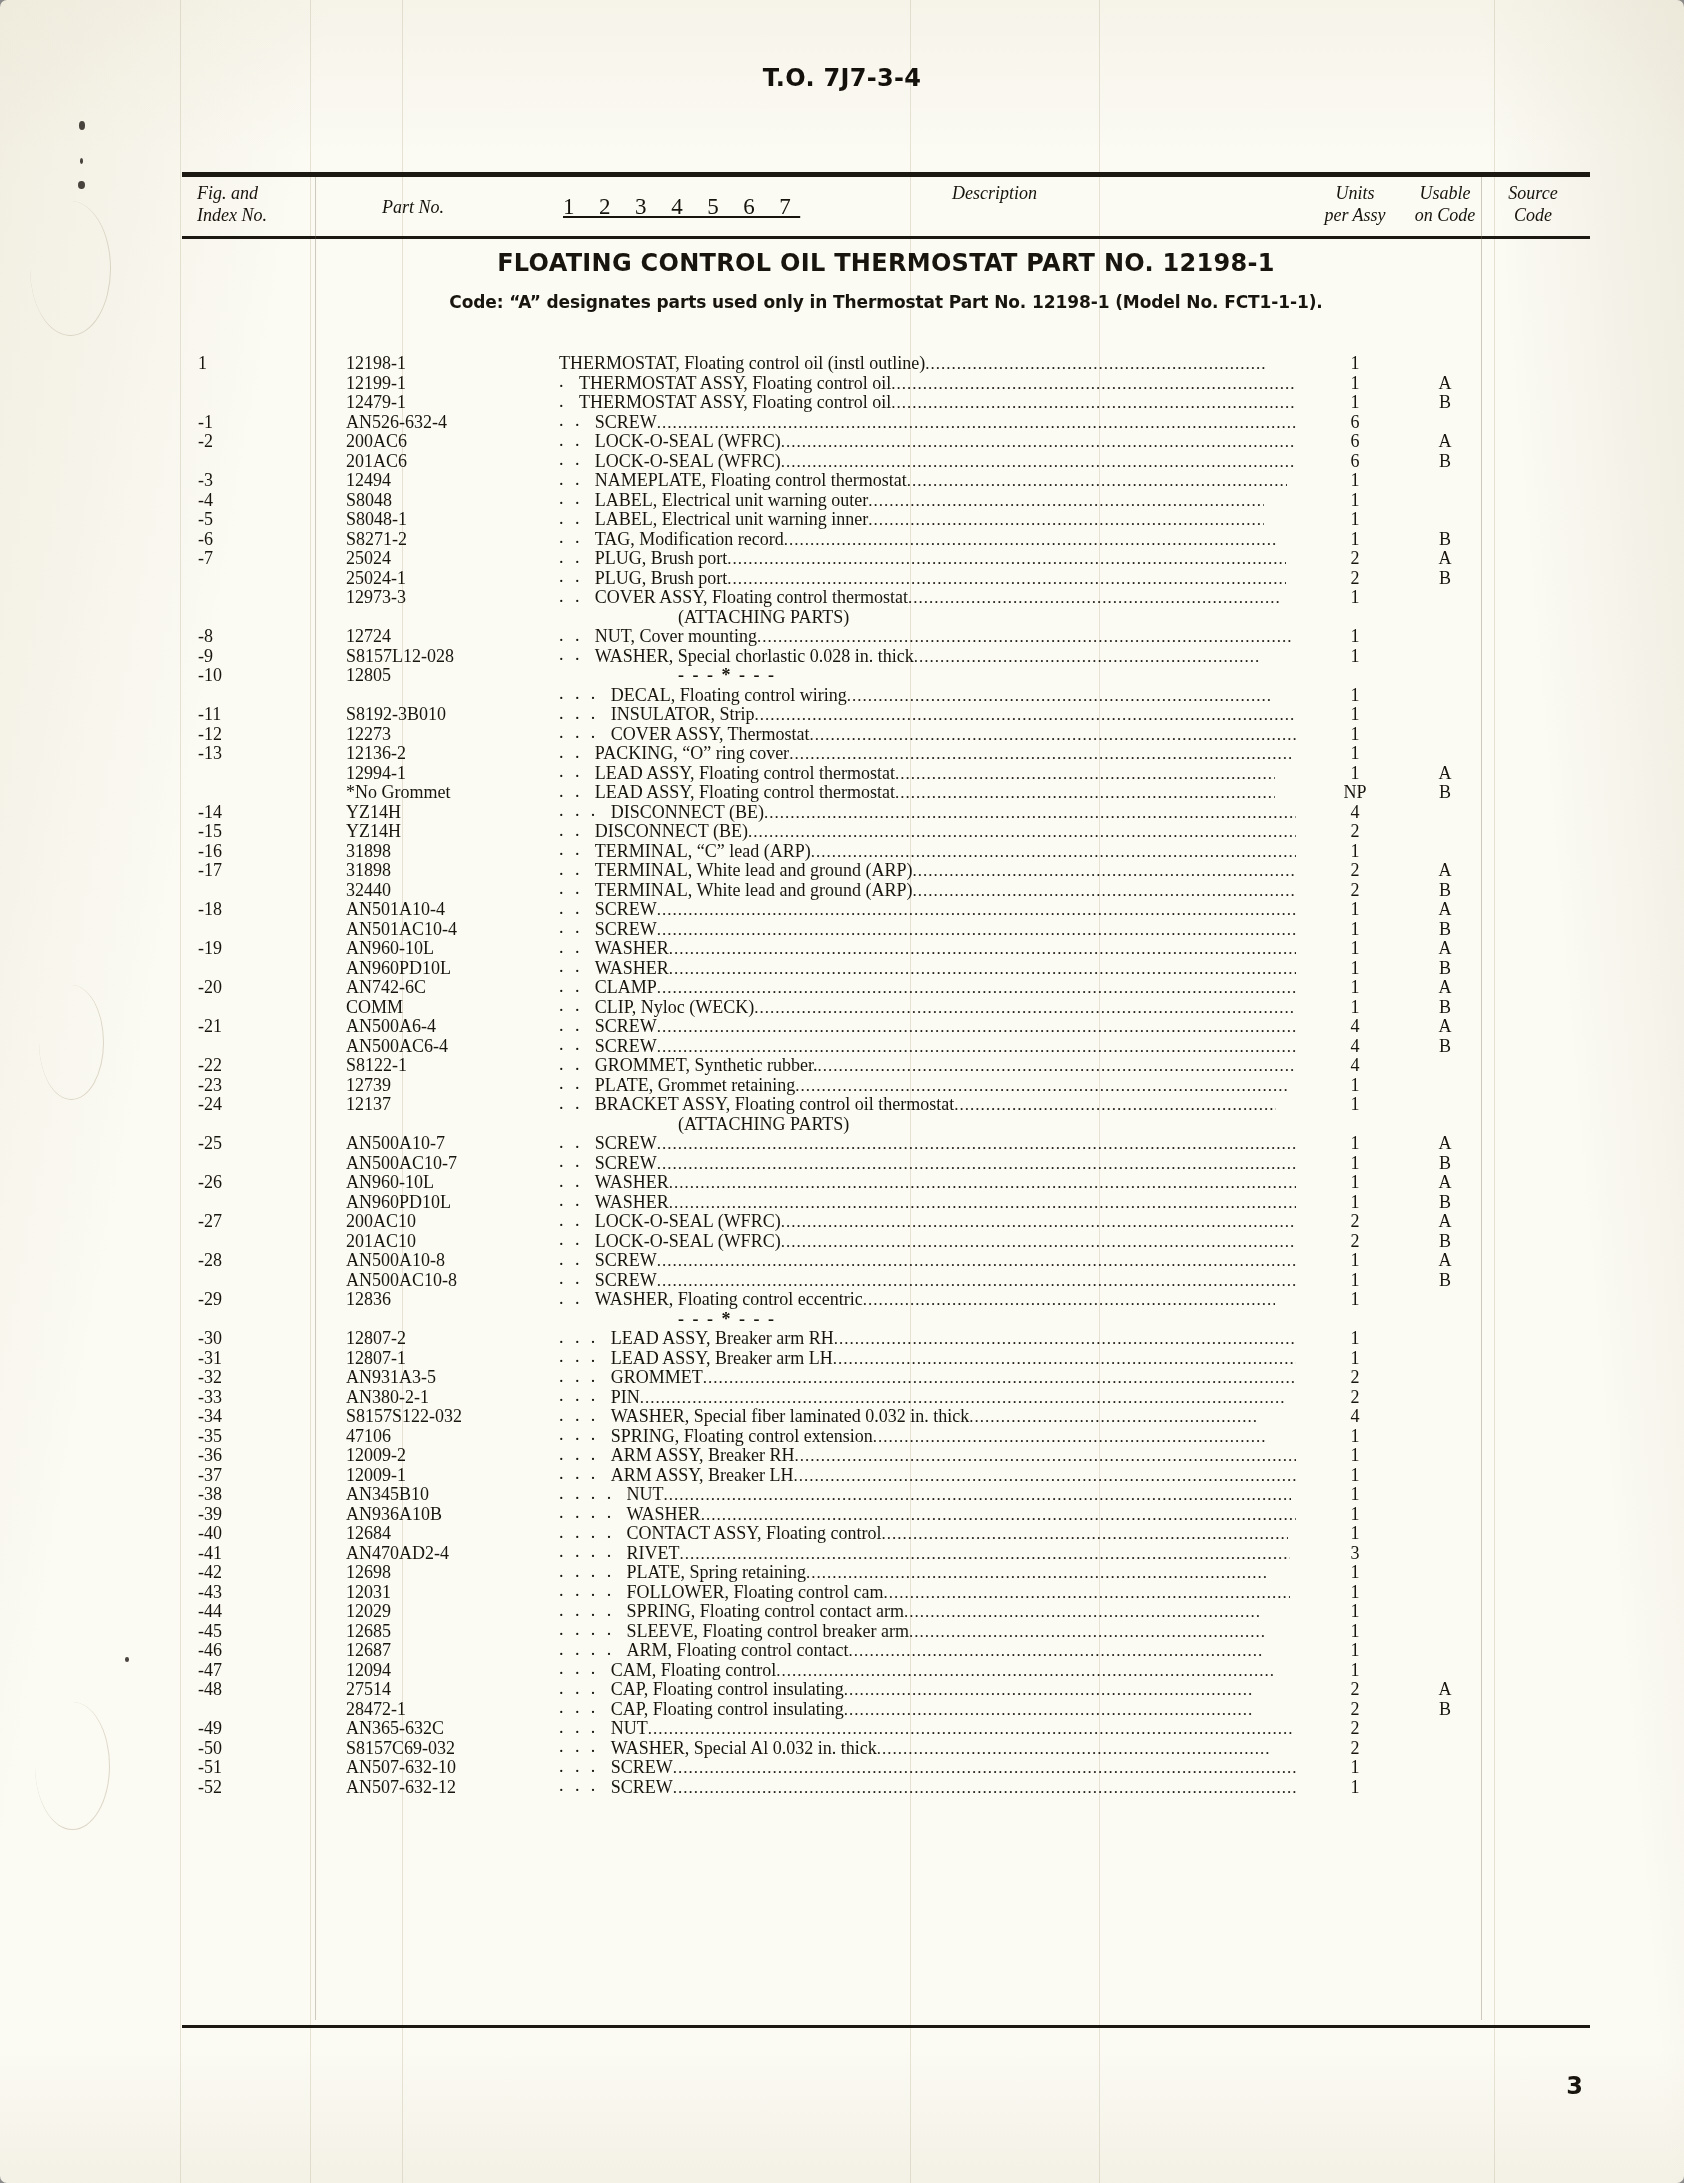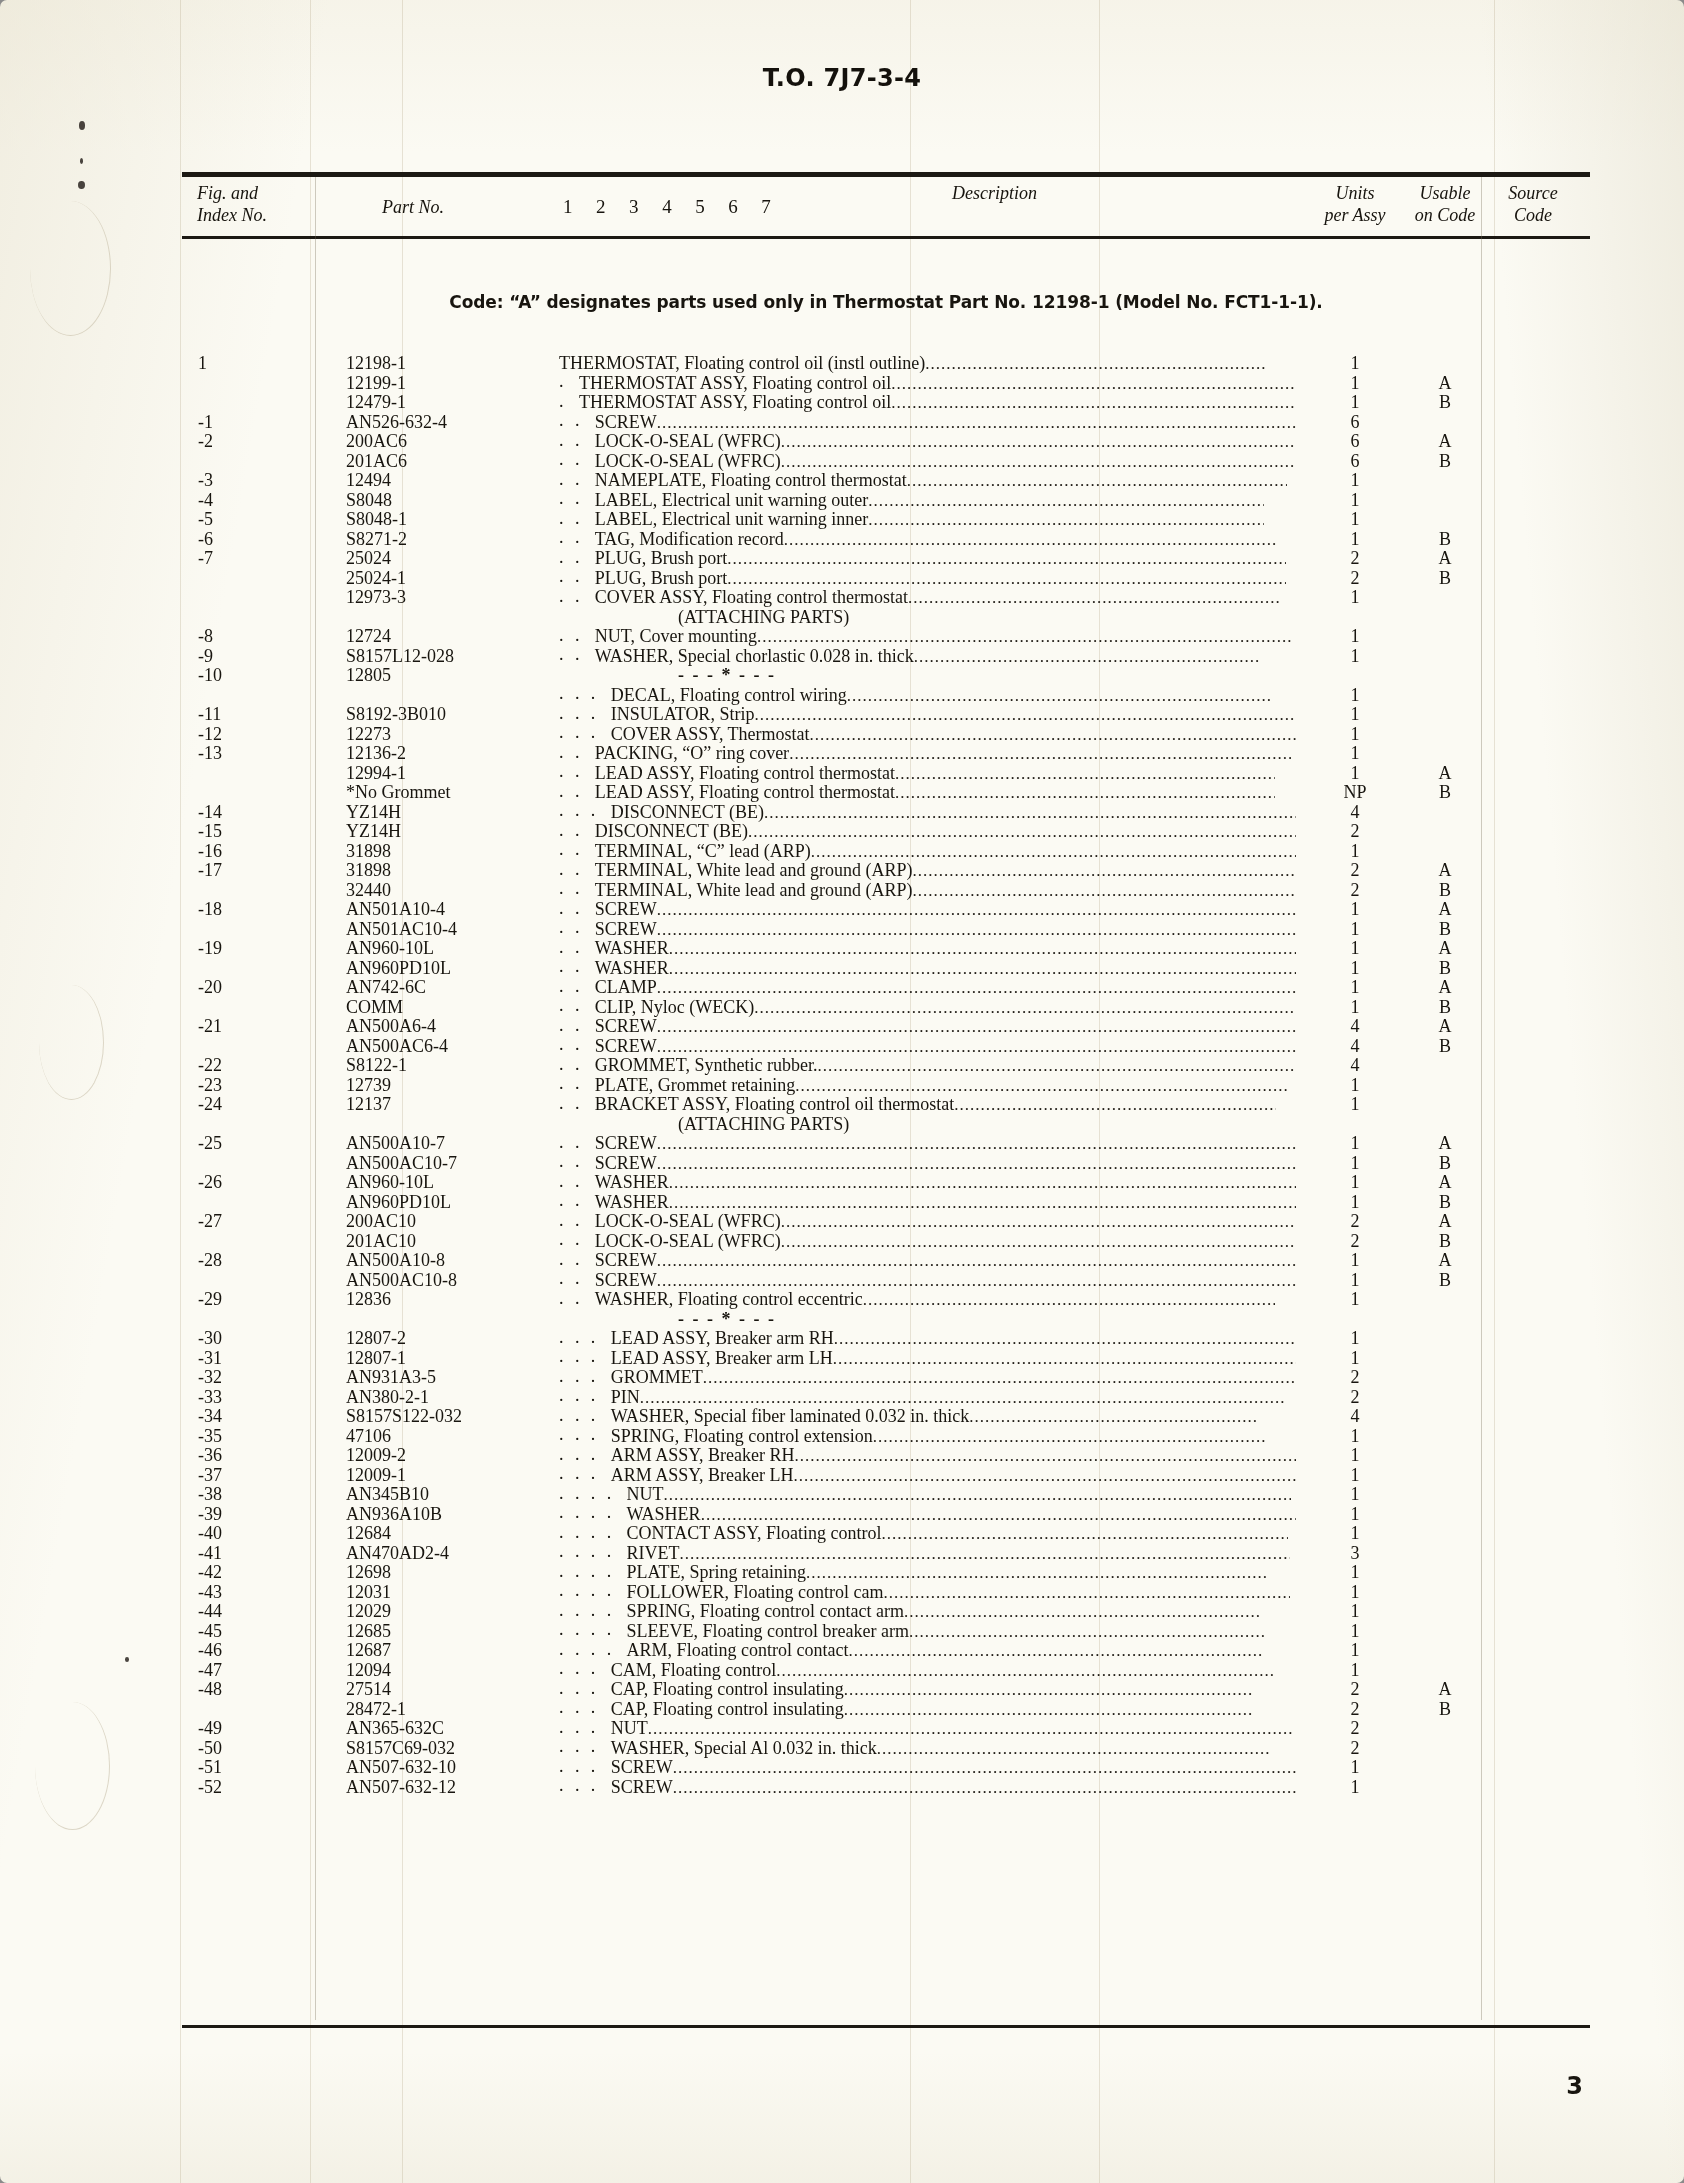--- a/index.html
+++ b/index.html
@@ -93,21 +93,22 @@
     line-height: 22px;
     color: #17140e;
     white-space: pre-line;
   }
   .hdr-fig  { top: 182px; left: 197px; }
   .hdr-part { top: 196px; left: 382px; }
   .hdr-nums {
     top: 196px; left: 563px;
     font-style: normal;
     letter-spacing: 9.4px;
-    font-size: 19px;
+    font-size: 23px;
+    text-decoration: underline;
   }
   .hdr-desc { top: 182px; left: 952px; }
   .hdr-units{ top: 182px; left: 1315px; text-align: center; width: 80px; }
   .hdr-usable{top: 182px; left: 1402px; text-align: center; width: 86px; }
   .hdr-source{top: 182px; left: 1493px; text-align: center; width: 80px; }
 
   
   .sect-title {
     position: absolute;
     top: 249px;
@@ -253,20 +254,21 @@
   <div class="hdr hdr-part">Part No.</div>
   <div class="hdr hdr-nums">1 2 3 4 5 6 7</div>
   <div class="hdr hdr-desc">Description</div>
   <div class="hdr hdr-units">Units
 per Assy</div>
   <div class="hdr hdr-usable">Usable
 on Code</div>
   <div class="hdr hdr-source">Source
 Code</div>
 
+  <div class="sect-title">FLOATING CONTROL OIL THERMOSTAT PART NO. 12198-1</div>
   <div class="code-note code-note-1">Code:  “A” designates parts used only in Thermostat Part No. 12198-1 (Model No. FCT1-1-1).</div>
 
   <div id="rows">
       <div class="row">
         <span class="c-fig">1</span>
         <span class="c-part">12198-1</span>
         <span class="c-desc"><span class="dtext">THERMOSTAT, Floating control oil (instl outline)</span><span class="leader" style="width: 341px;">................................................................................................................................................................................................................................................</span></span>
         <span class="c-units">1</span>
         <span class="c-usable"></span>
         <span class="c-source"></span>

